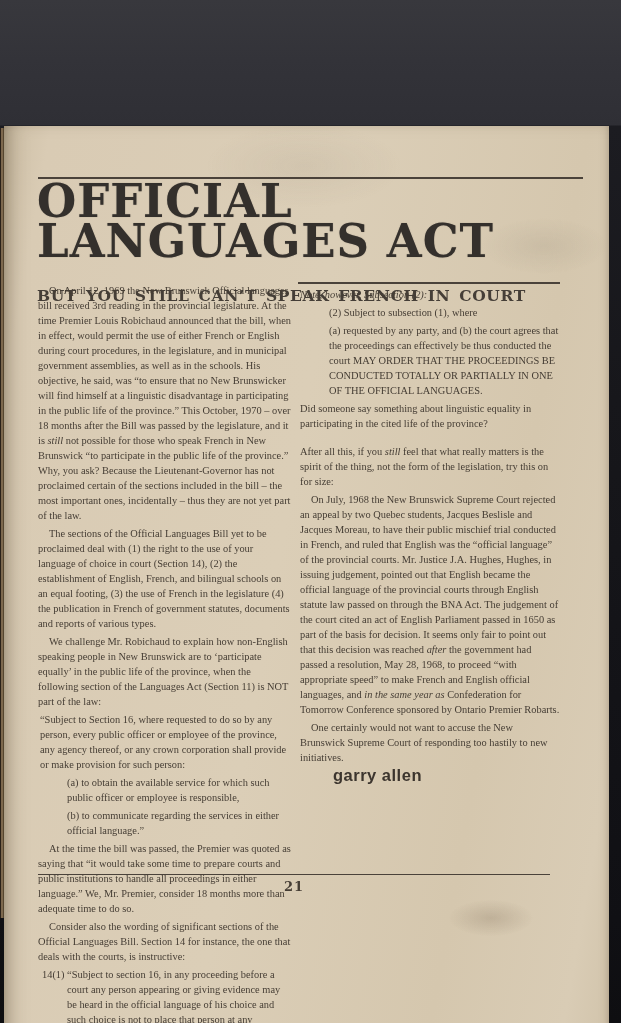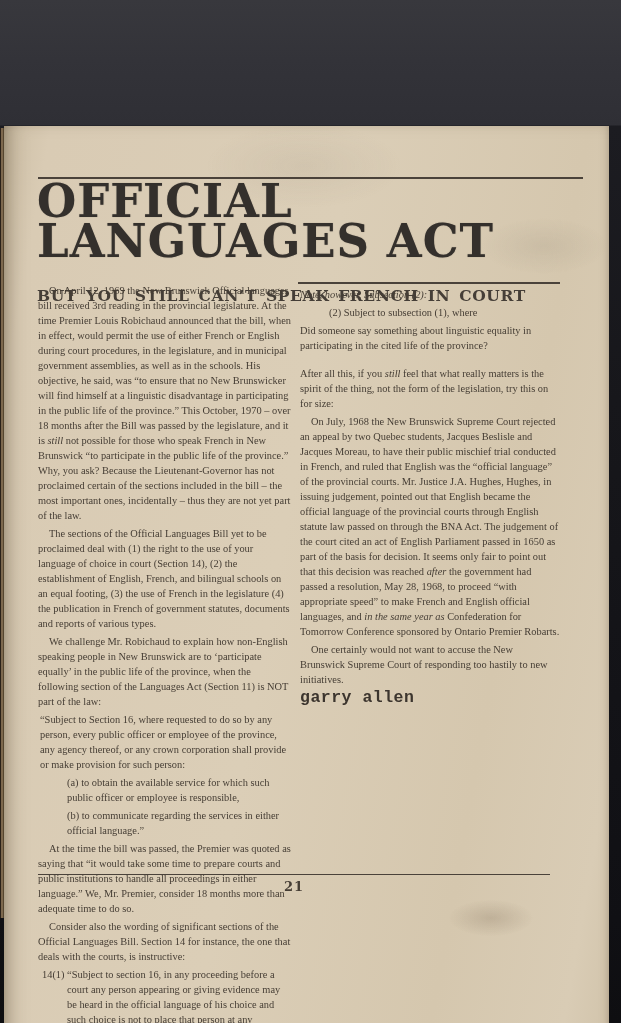--- a/index.html
+++ b/index.html
@@ -43,21 +43,21 @@
   .col-left{left:34px;width:254px;}
   .col-right{left:296px;top:161px;width:260px;}
   .para{margin:0 0 3px 0;}
   .indent{text-indent:11px;}
   .flush{text-indent:0;}
   .quote1{margin-left:2px;}
   .quote2{margin-left:29px;}
   .hang{margin-left:29px;text-indent:-25px;}
   .gap{margin-top:13px;}
   .it{font-style:italic;}
-  .byline{font-family:Liberation Mono, monospace;font-weight:bold;font-size:16.5px;margin-top:2px;color:#3c352e;letter-spacing:.5px;}
+  .byline{font-family:Liberation Sans, sans-serif;font-weight:bold;font-size:16.5px;margin-top:2px;color:#3c352e;letter-spacing:.5px;margin-left:33px;}
   .page-number{
     position:absolute;left:270px;top:753px;width:40px;text-align:center;
     font-family:"DejaVu Serif", serif;font-weight:bold;font-size:13px;color:#453d34;letter-spacing:1px;
   }
 </style>
 </head>
 <body>
 
 <div class="page-edges"></div>
 
@@ -81,20 +81,21 @@
       <p class="para quote1"><span>“Subject to Section 16, where requested to do so by any person, every public officer or employee of the province, any agency thereof, or any crown corporation shall provide or make provision for such person:</span></p>
       <p class="para quote2"><span>(a) to obtain the available service for which such public officer or employee is responsible,</span></p>
       <p class="para quote2"><span>(b) to communicate regarding the services in either official language.”</span></p>
       <p class="para indent"><span>At the time the bill was passed, the Premier was quoted as saying that “it would take some time to prepare courts and public institutions to handle all proceedings in either language.” We, Mr. Premier, consider 18 months more than adequate time to do so.</span></p>
       <p class="para indent"><span>Consider also the wording of significant sections of the Official Languages Bill. Section 14 for instance, the one that deals with the courts, is instructive:</span></p>
       <p class="para hang"><span>14(1) “Subject to section 16, in any proceeding before a court any person appearing or giving evidence may be heard in the official language of his choice and such choice is not to place that person at any disadvantage.”</span></p>
     </div>
   <div class="col col-right">
       <p class="para flush"><span class="it">Note, however, Subsection (2):</span></p>
       <p class="para quote2"><span>(2) Subject to subsection (1), where</span></p>
+      <p class="para quote2"><span>(a) requested by any party, and (b) the court agrees that the proceedings can effectively be thus conducted the court MAY ORDER THAT THE PROCEEDINGS BE CONDUCTED TOTALLY OR PARTIALLY IN ONE OF THE OFFICIAL LANGUAGES.</span></p>
       <p class="para flush"><span>Did someone say something about linguistic equality in participating in the cited life of the province?</span></p>
       <p class="para flush gap"><span>After all this, if you </span><span class="it">still</span><span> feel that what really matters is the spirit of the thing, not the form of the legislation, try this on for size:</span></p>
       <p class="para indent"><span>On July, 1968 the New Brunswick Supreme Court rejected an appeal by two Quebec students, Jacques Beslisle and Jacques Moreau, to have their public mischief trial conducted in French, and ruled that English was the “official language” of the provincial courts. Mr. Justice J.A. Hughes, Hughes, in issuing judgement, pointed out that English became the official language of the provincial courts through English statute law passed on through the BNA Act. The judgement of the court cited an act of English Parliament passed in 1650 as part of the basis for decision. It seems only fair to point out that this decision was reached </span><span class="it">after</span><span> the government had passed a resolution, May 28, 1968, to proceed “with appropriate speed” to make French and English official languages, and </span><span class="it">in the same year as</span><span> Confederation for Tomorrow Conference sponsored by Ontario Premier Robarts.</span></p>
       <p class="para indent"><span>One certainly would not want to accuse the New Brunswick Supreme Court of responding too hastily to new initiatives.</span></p>
       <p class="para byline"><span>garry allen</span></p>
     </div>
 
   <div class="rule rule-bottom"></div>
   <div class="page-number">21</div>
 </div>

